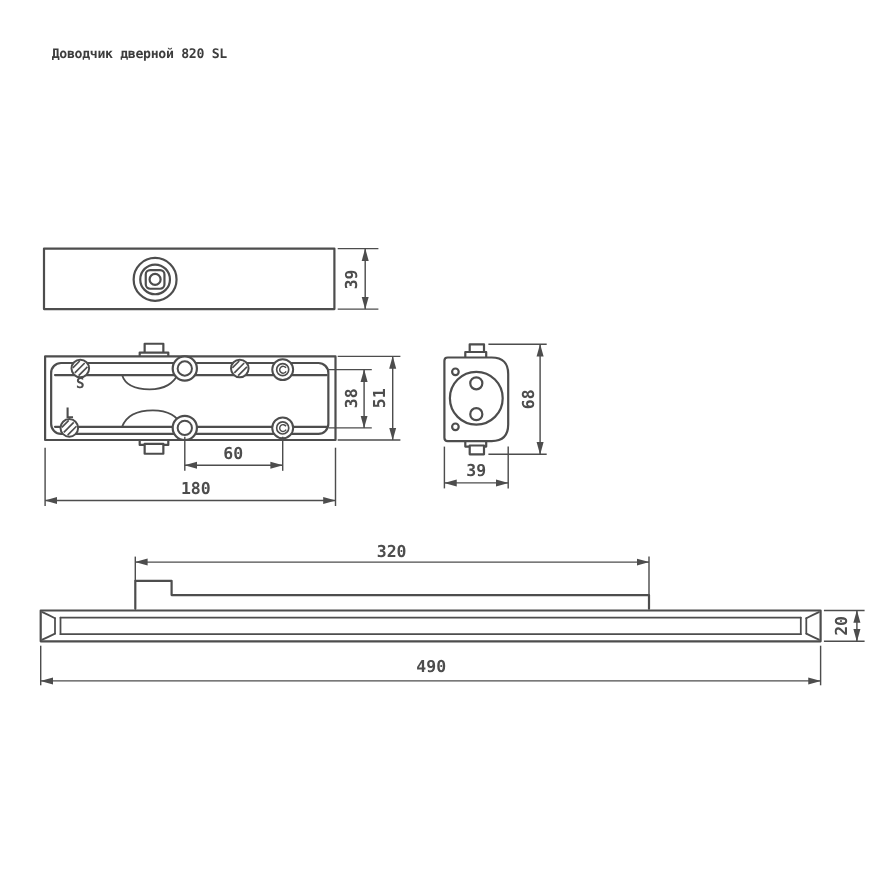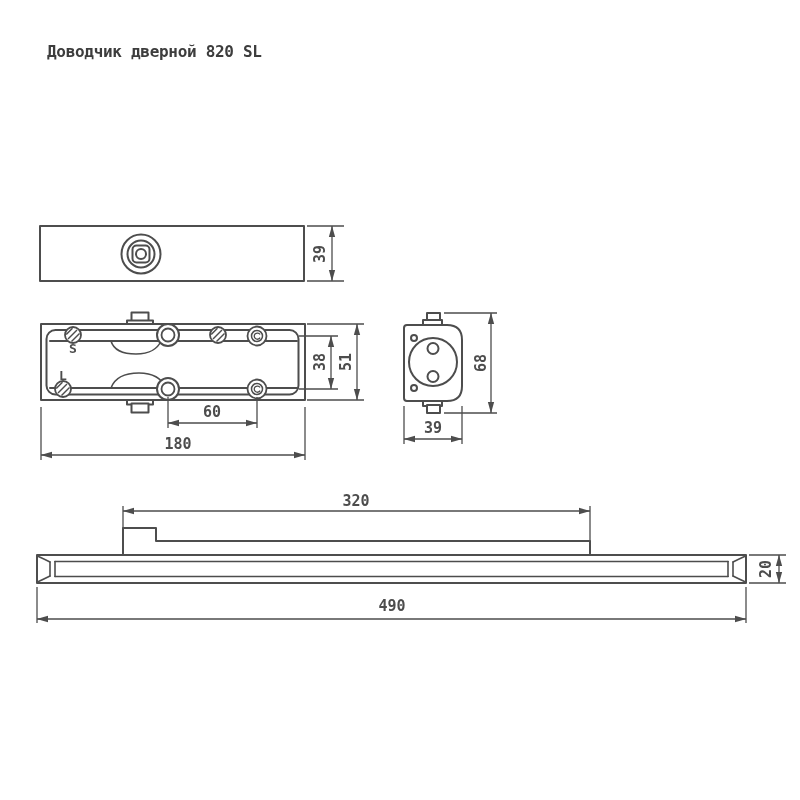--- a/index.html
+++ b/index.html
@@ -1,18 +1,18 @@
 <!DOCTYPE html>
 <html><head>
 <meta charset="utf-8">
 <style>
   html,body{margin:0;padding:0;background:#fff;}
   .page{position:relative;width:800px;height:800px;background:#fff;overflow:hidden;
         font-family:"DejaVu Sans Mono", monospace;}
-  .title{position:absolute;left:47px;top:42px;font-size:16px;font-weight:bold;
+  .title{position:absolute;left:47px;top:42px;font-size:12px;font-weight:bold;
          color:#3d3d3d;letter-spacing:-0.3px;white-space:pre;}
   svg{position:absolute;left:0;top:0;}
   .obj{stroke:#4d4d4d;stroke-width:2;fill:none;stroke-linecap:round;stroke-linejoin:round;}
   .objf{stroke:#4d4d4d;stroke-width:2;fill:#ffffff;stroke-linejoin:round;}
   .thin{stroke:#4d4d4d;stroke-width:1.6;fill:none;stroke-linecap:round;}
   .dim{stroke:#4d4d4d;stroke-width:1.3;fill:none;}
   .dimtxt{font-family:"DejaVu Sans Mono",monospace;font-size:15px;font-weight:bold;
           fill:#4d4d4d;text-anchor:middle;}
   .lbltxt{font-family:"DejaVu Sans Mono",monospace;font-size:13px;font-weight:bold;
           fill:#4d4d4d;text-anchor:middle;}

